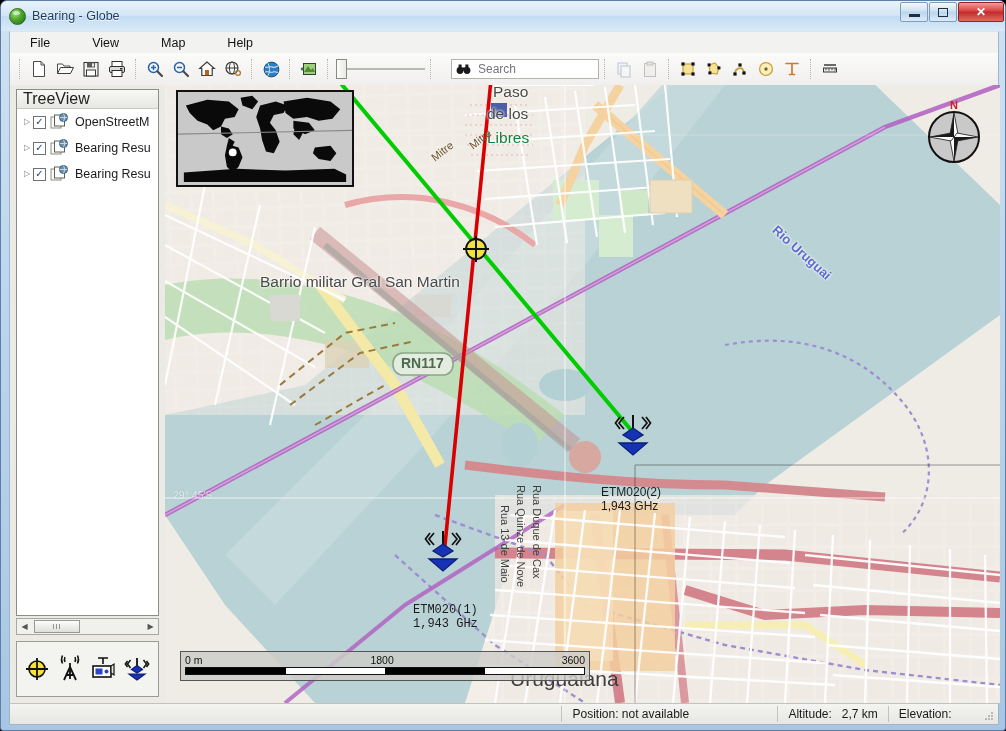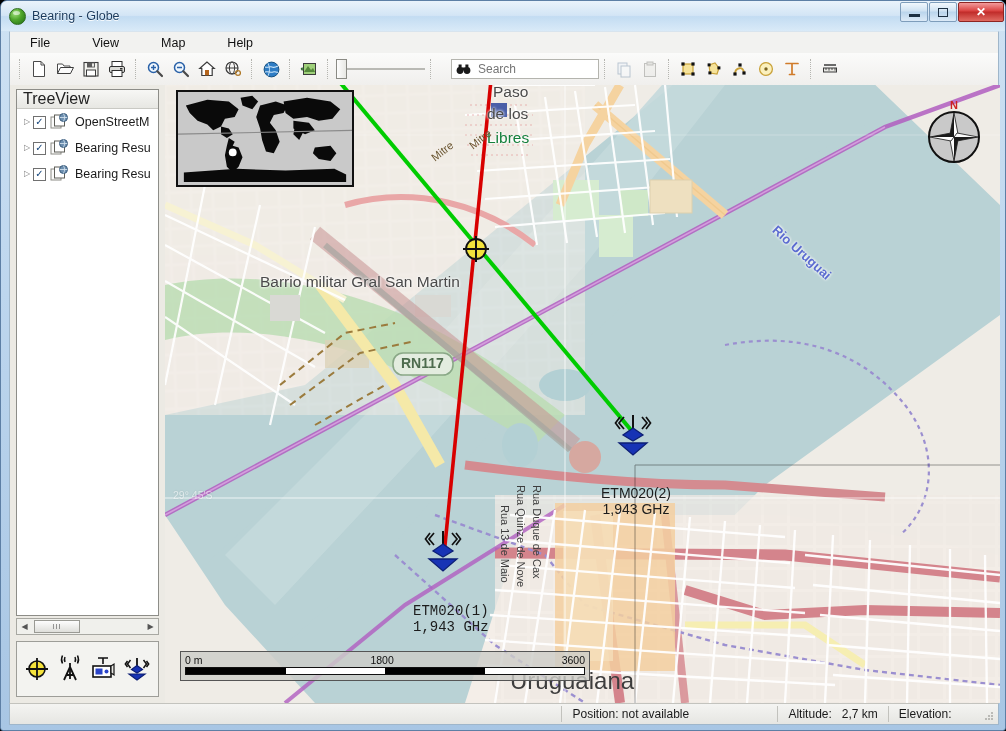--- a/index.html
+++ b/index.html
@@ -166,21 +166,21 @@
   .scalebar .labels { display:flex; justify-content:space-between; font-size:10.5px; color:#111; }
   .scalebar .bar { height:8px; display:flex; border:1px solid #111; margin-top:1px; }
   .scalebar .bar i { flex:1; display:block; }
   .scalebar .bar i.b { background:#000; }
   .scalebar .bar i.w { background:#fff; }
   .graticule-label {
     position:absolute; font-size:10.5px; color:#fff; opacity:.55;
     text-shadow:0 0 2px rgba(0,0,0,.25);
   }
   .map-text { position:absolute; white-space:nowrap; pointer-events:none; }
-  .site-label { position:absolute; font-size:14px; color:#1c1c1c; text-align:center; white-space:nowrap; }
+  .site-label { position:absolute; font-size:12px; color:#1c1c1c; text-align:left; white-space:nowrap; }
 
   
   .statusbar {
     position:absolute; left:8px; top:702px; width:990px; height:22px;
     background:linear-gradient(to bottom,#f4f4f2,#e6e6e2);
     border:1px solid #9fb6ca; border-top:1px solid #c3c3be;
     display:flex; align-items:center; font-size:12px; color:#1a1a1a;justify-content:center;
   }
   .sb-cell { height:20px; display:flex; align-items:center; padding:0 10px; }
   .sb-div { width:1px; height:16px; background:#c2c2bd; }
@@ -661,21 +661,21 @@
 
       <div class="map-text" style="left:95px; top:188px; font-size:15.5px; color:#4a4a4a; text-shadow:0 0 3px #fff,0 0 3px #fff;">Barrio militar Gral San Martin</div>
       <div class="map-text" style="left:328px; top:-2px; font-size:15.5px; color:#4a4a4a; text-shadow:0 0 3px #fff,0 0 3px #fff;">Paso</div>
       <div class="map-text" style="left:322px; top:20px; font-size:15.5px; color:#4a4a4a; text-shadow:0 0 3px #fff,0 0 3px #fff;">de los</div>
       <div class="map-text" style="left:322px; top:44px; font-size:15.5px; color:#15803d; text-shadow:0 0 3px #fff,0 0 3px #fff;">Libres</div>
       <div class="map-text" style="left:128px; top:40px; font-size:15.5px; color:#a6a6a6;">iendas</div>
       <div class="map-text" style="left:265px; top:60px; font-size:11px; color:#6a5530; transform:rotate(-38deg);">Mitre</div>
       <div class="map-text" style="left:303px; top:48px; font-size:11px; color:#6a5530; transform:rotate(-38deg);">Mitre</div>
       <div class="map-text" style="left:600px; top:160px; font-size:13px; color:#5b6bd0; font-weight:bold; transform:rotate(42deg); text-shadow:0 0 3px #fff,0 0 3px #fff;">Rio Uruguai</div>
       <div class="map-text" style="left:236px; top:270px; font-size:14px; color:#4d6b4d; font-weight:bold;">RN117</div>
-      <div class="map-text" style="left:345px; top:582px; font-size:24px; color:#3d3d3d;">Uruguaiana</div>
+      <div class="map-text" style="left:345px; top:582px; font-size:21px; color:#3d3d3d;">Uruguaiana</div>
       <div class="map-text" style="left:378px; top:400px; font-size:11px; color:#3d3d3d; transform:rotate(90deg); transform-origin:left top;">Rua Duque de Cax</div>
       <div class="map-text" style="left:362px; top:400px; font-size:11px; color:#3d3d3d; transform:rotate(90deg); transform-origin:left top;">Rua Quinze de Nove</div>
       <div class="map-text" style="left:346px; top:420px; font-size:11px; color:#3d3d3d; transform:rotate(90deg); transform-origin:left top;">Rua 13 de Maio</div>
 
       <div class="site-label" style="left:436px; top:400px;">
         <div>ETM020(2)</div>
         <div>1,943 GHz</div>
       </div>
       <div class="site-label" style="left:248px; top:518px;font-family:Liberation Mono, monospace;">
         <div>ETM020(1)</div>

